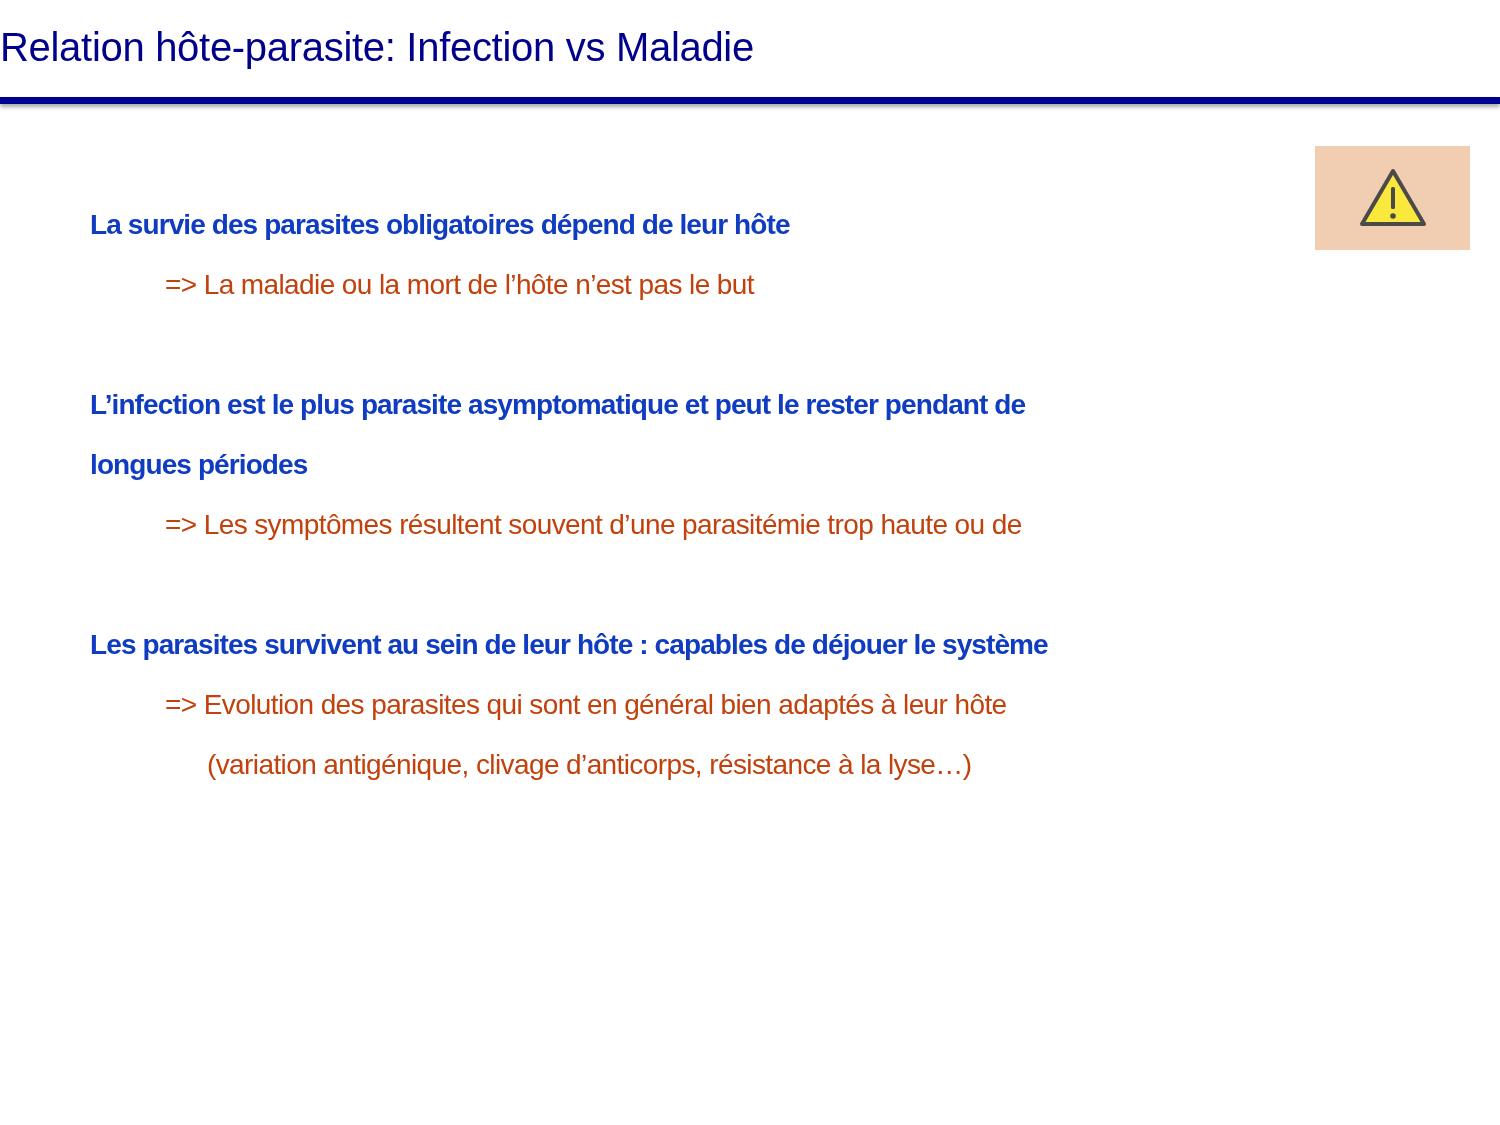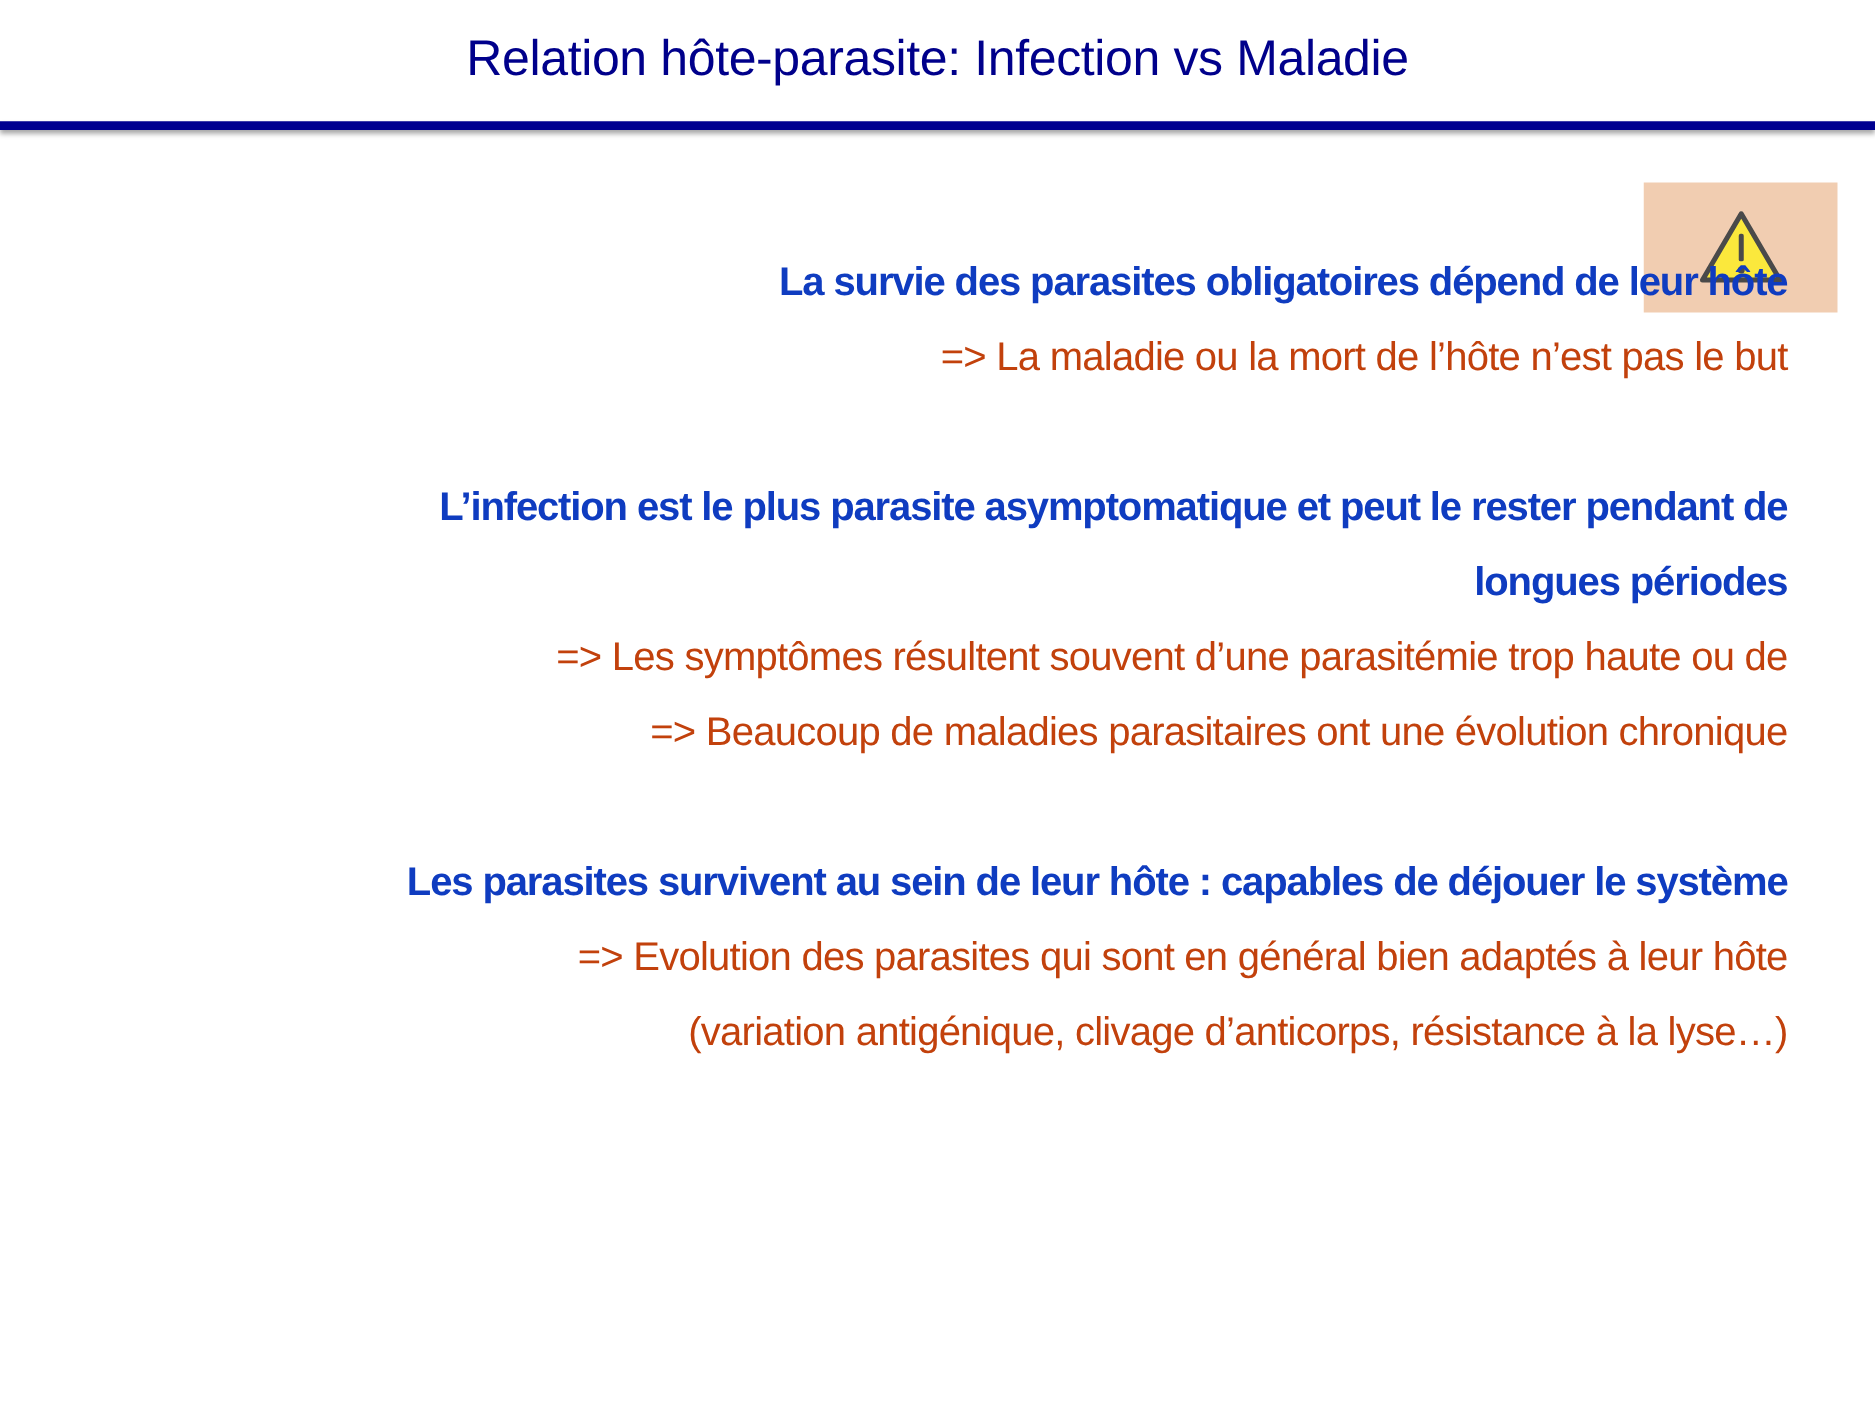--- a/index.html
+++ b/index.html
@@ -12,21 +12,20 @@
       height: 1125px;
       position: relative;
       overflow: hidden;
       font-family: "Liberation Sans", "DejaVu Sans", sans-serif;
     }
     .slide-title {
       position: absolute;
       left: 0;
       top: 18px;
       width: 1500px;
-      text-align: center;
       color: #00008b;
       font-size: 40px;
       line-height: 58px;
       letter-spacing: -0.3px;
     }
     .title-rule {
       position: absolute;
       left: 0;
       top: 97px;
       width: 1500px;
@@ -50,26 +49,25 @@
       height: 62px;
       display: block;
     }
     .content {
       position: absolute;
       left: 90px;
       top: 195px;
       width: 1340px;
     }
     .line {
-      font-size: 32px;
+      font-size: 28px;
       line-height: 60px;
       height: 60px;
       white-space: nowrap;
       letter-spacing: -0.6px;
-      text-align: right;
     }
     .heading {
       color: #0f3cc0;
       font-weight: bold;
       letter-spacing: -0.9px;
     }
     .body-text {
       color: #c2410c;
     }
     .indent1 { padding-left: 75px; }
@@ -96,21 +94,20 @@
     <div class="line heading">La survie des parasites obligatoires dépend de leur hôte</div>
     <div class="line body-text indent1">=&gt; La maladie ou la mort de l’hôte n’est pas le but</div>
   </div>
 
   <div class="spacer"></div>
 
   <div>
     <div class="line heading">L’infection est le plus parasite asymptomatique et peut le rester pendant de</div>
     <div class="line heading">longues périodes</div>
     <div class="line body-text indent1">=&gt; Les symptômes résultent souvent d’une parasitémie trop haute ou de</div>
-    <div class="line body-text indent1">=&gt; Beaucoup de maladies parasitaires ont une évolution chronique</div>
   </div>
 
   <div class="spacer"></div>
 
   <div>
     <div class="line heading">Les parasites survivent au sein de leur hôte : capables de déjouer le système</div>
     <div class="line body-text indent1">=&gt; Evolution des parasites qui sont en général bien adaptés à leur hôte</div>
     <div class="line body-text indent2">(variation antigénique, clivage d’anticorps, résistance à la lyse…)</div>
   </div>
 

